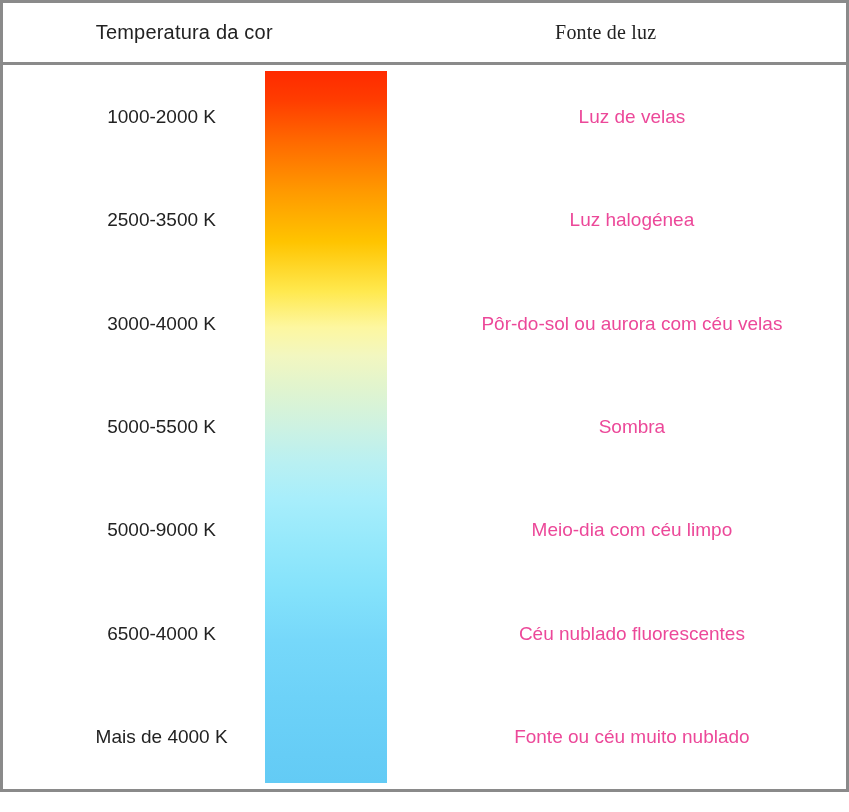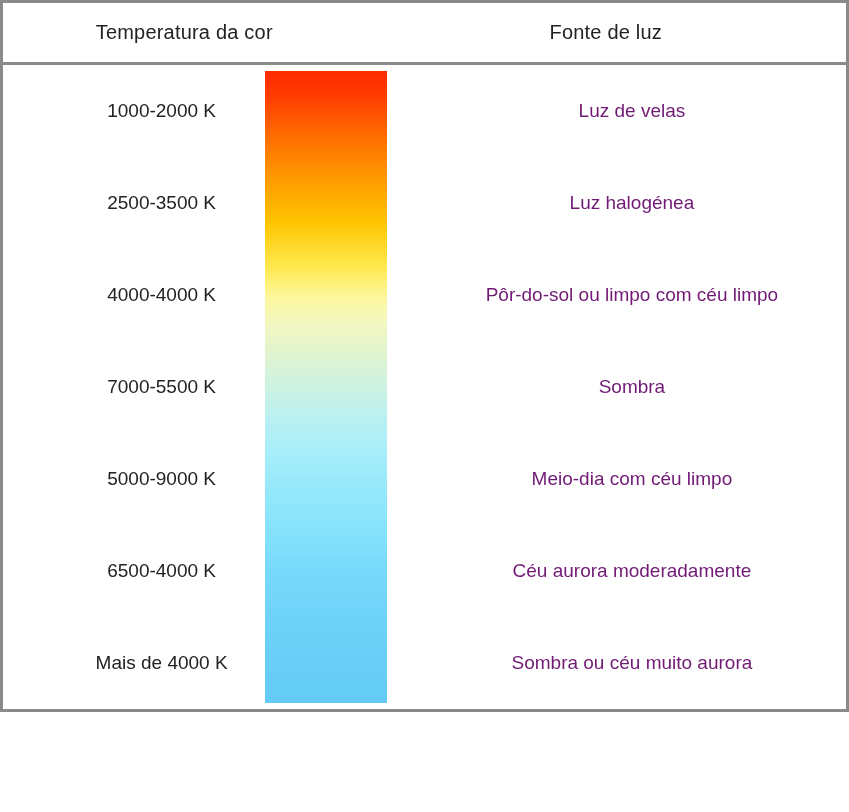--- a/index.html
+++ b/index.html
@@ -6,21 +6,21 @@
     margin: 0;
     padding: 0;
     background: #ffffff;
   }
   body {
     font-family: "Liberation Sans", sans-serif;
   }
   #page {
     position: relative;
     width: 849px;
-    height: 712px;
+    height: 792px;
     box-sizing: border-box;
     background: #ffffff;
     border: 3px solid #8a8a8a;
     overflow: hidden;
   }
   .table-wrap {
     position: relative;
     width: 100%;
     height: 100%;
   }
@@ -36,20 +36,21 @@
     justify-content: center;
     color: #222222;
     font-size: 20px;
     letter-spacing: 0.2px;
   }
   .header-cell.left {
     width: 43%;
   }
   .header-cell.right {
     width: 57%;
+    font-family: Liberation Serif, serif;
   }
   .body-area {
     position: relative;
     height: calc(100% - 62px);
   }
   .rows {
     position: absolute;
     left: 0;
     top: 0;
     right: 0;
@@ -70,21 +71,21 @@
     font-size: 19px;
     padding-right: 6px;
     box-sizing: border-box;
   }
   .cell-spacer {
     width: 16%;
   }
   .cell-source {
     width: 53.5%;
     text-align: center;
-    color: #701a75;
+    color: #ec4899;
     font-size: 19px;
     padding-left: 2px;
     box-sizing: border-box;
   }
   .gradient-bar {
     position: absolute;
     left: 262px;
     top: 6px;
     width: 122px;
     bottom: 6px;
@@ -132,48 +133,48 @@
           <div class="cell-source">Luz de velas</div>
         </div>
 
         <div class="row">
           <div class="cell-temp">2500-3500 K</div>
           <div class="cell-spacer"></div>
           <div class="cell-source">Luz halogénea</div>
         </div>
 
         <div class="row">
-          <div class="cell-temp">4000-4000 K</div>
+          <div class="cell-temp">3000-4000 K</div>
           <div class="cell-spacer"></div>
-          <div class="cell-source">Pôr-do-sol ou limpo com céu limpo</div>
+          <div class="cell-source">Pôr-do-sol ou aurora com céu velas</div>
         </div>
 
 
         <div class="row">
-          <div class="cell-temp">7000-5500 K</div>
+          <div class="cell-temp">5000-5500 K</div>
           <div class="cell-spacer"></div>
           <div class="cell-source">Sombra</div>
         </div>
 
         <div class="row">
           <div class="cell-temp">5000-9000 K</div>
           <div class="cell-spacer"></div>
           <div class="cell-source">Meio-dia com céu limpo</div>
         </div>
 
         <div class="row">
           <div class="cell-temp">6500-4000 K</div>
           <div class="cell-spacer"></div>
-          <div class="cell-source">Céu aurora moderadamente</div>
+          <div class="cell-source">Céu nublado fluorescentes</div>
         </div>
 
         <div class="row">
           <div class="cell-temp">Mais de 4000 K</div>
           <div class="cell-spacer"></div>
-          <div class="cell-source">Sombra ou céu muito aurora</div>
+          <div class="cell-source">Fonte ou céu muito nublado</div>
         </div>
 
       </div>
 
       <div class="gradient-bar"></div>
 
     </div>
   </div>
 </div>
 

